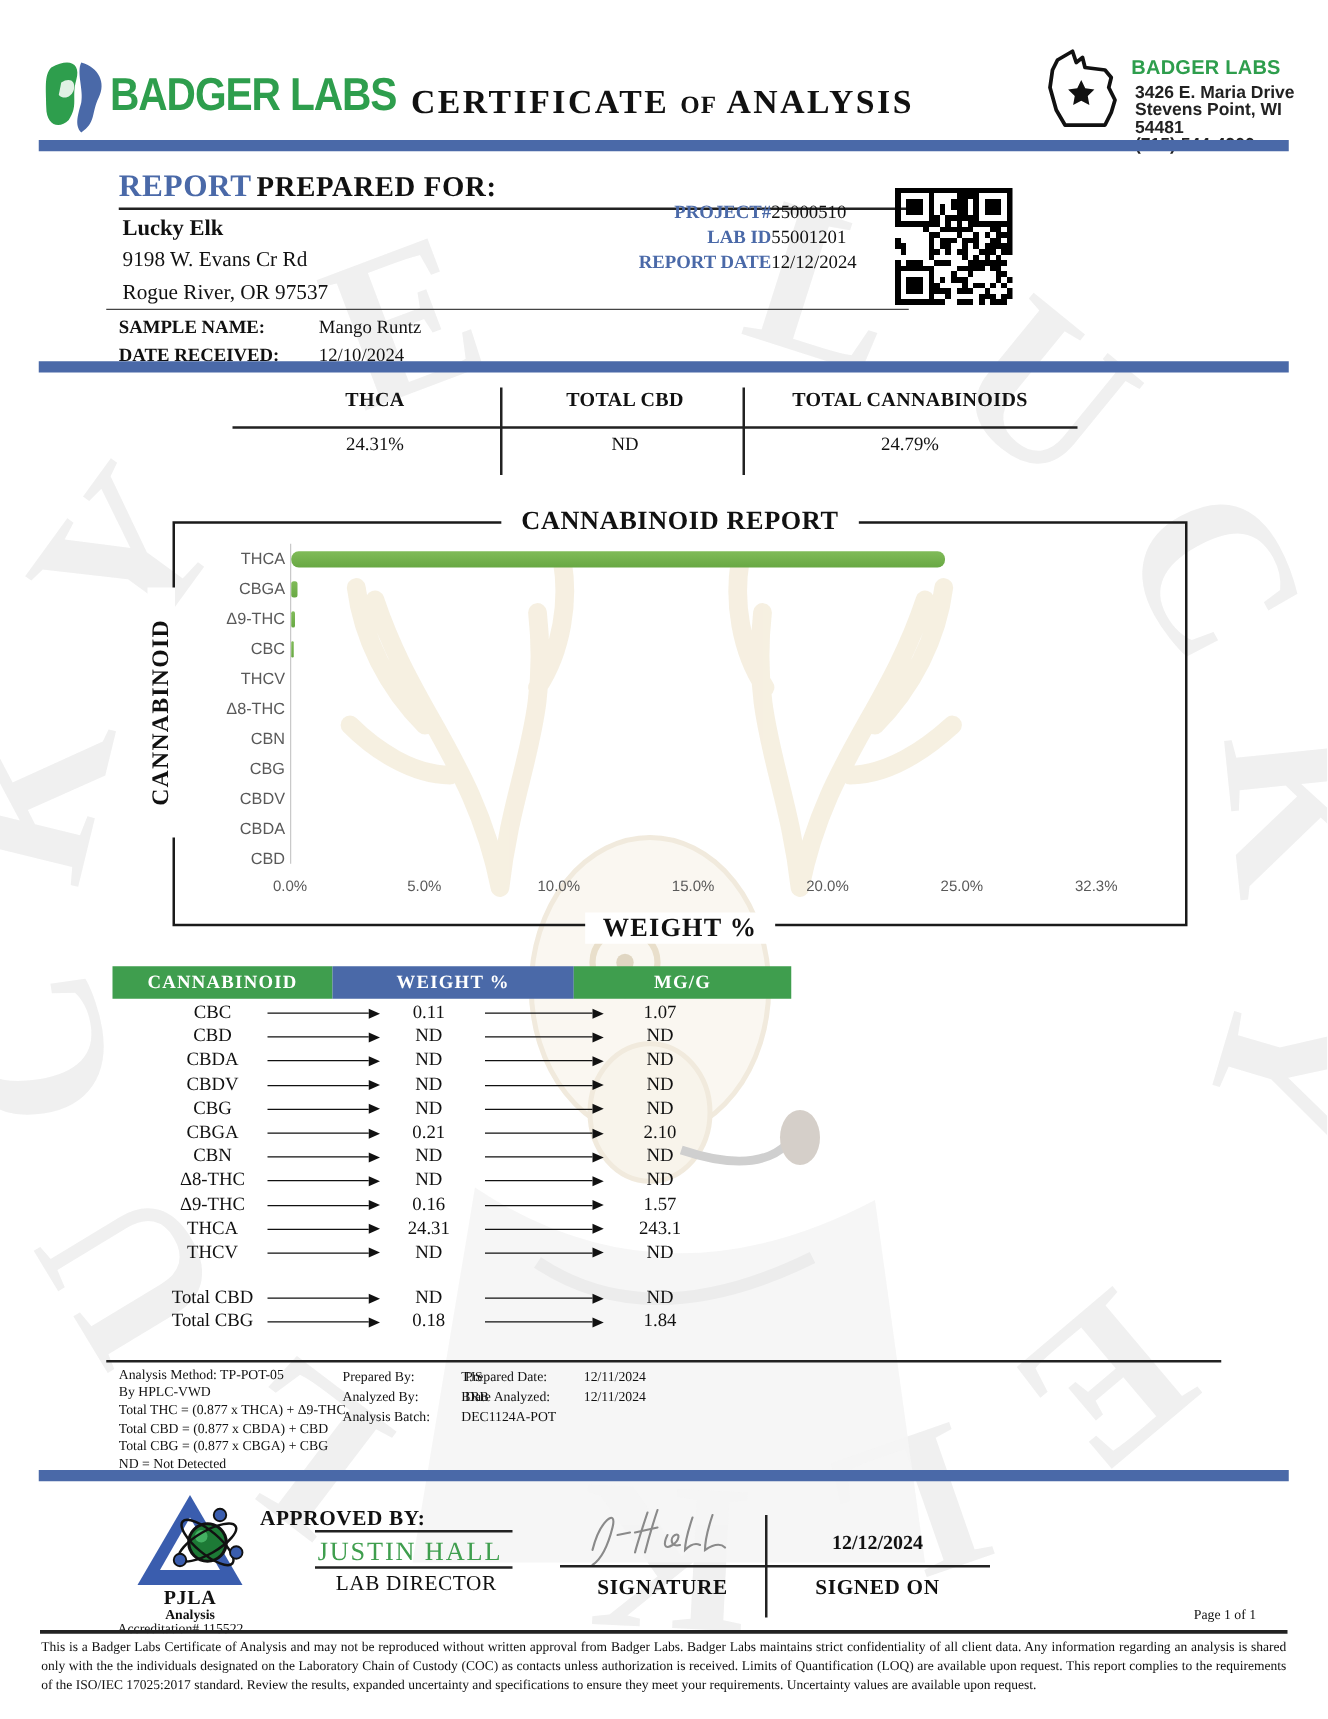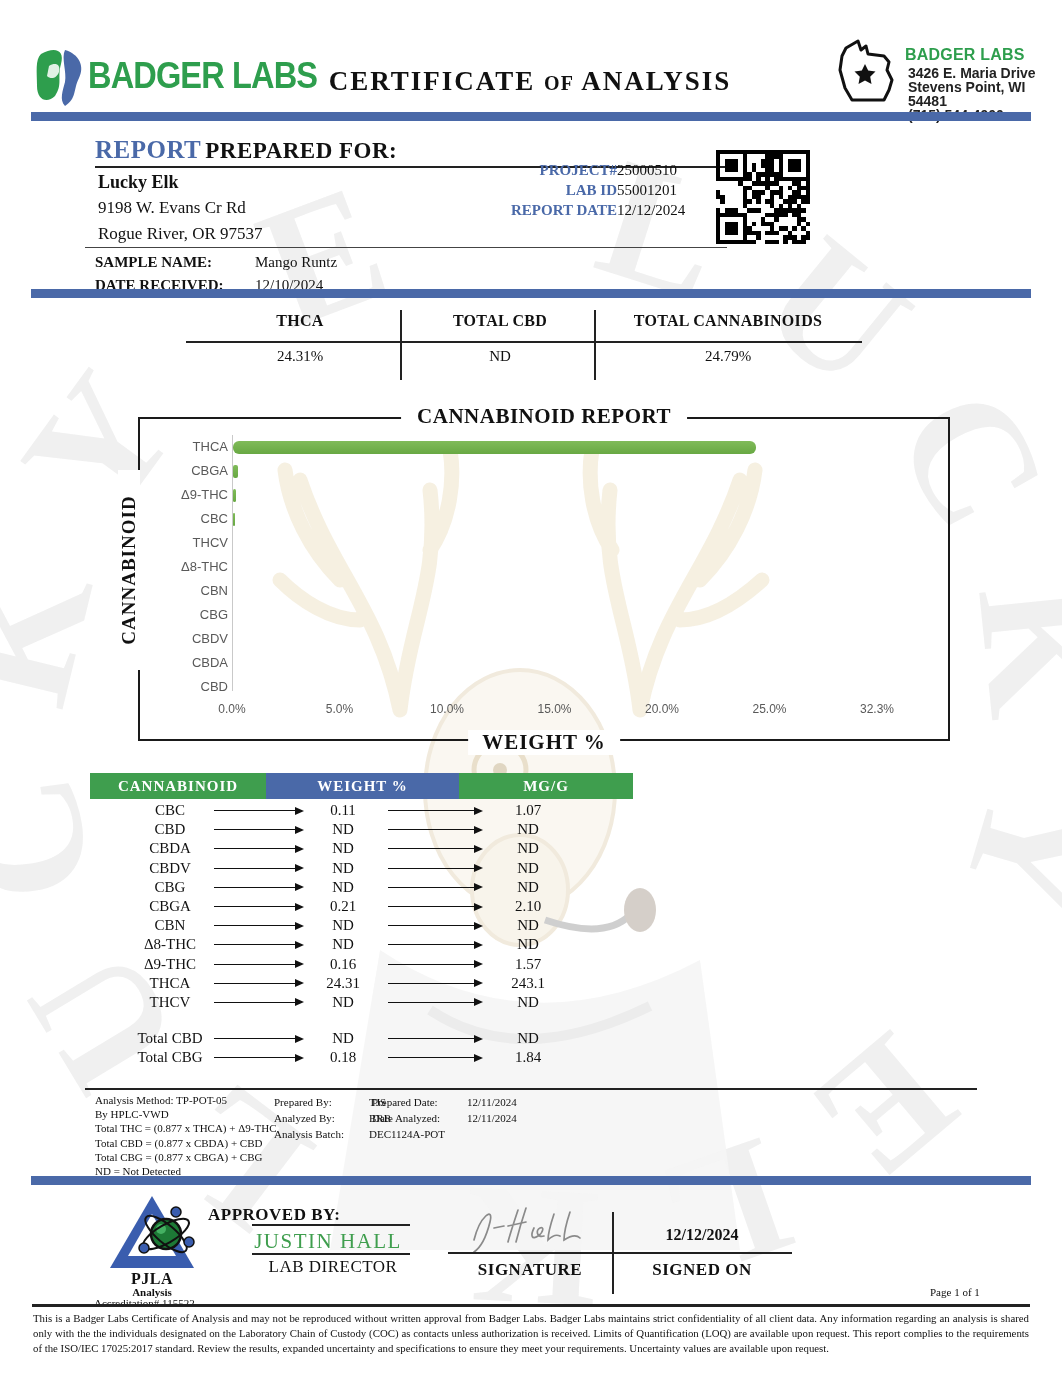--- a/index.html
+++ b/index.html
@@ -714,17 +714,17 @@
       <path d="M94 16 C 90 28 88 36 88 42 C 92 38 96 36 100 38"></path>
       <path d="M110 14 C 106 26 104 36 104 42 C 110 38 116 36 120 40"></path>
     </g>
   </svg>
   <div class="hline" style="left:448px;top:1252px;width:344px;height:2px"></div>
   <div class="vline" style="left:612px;top:1212px;height:82px;width:2px"></div>
   <div class="abs sig-caption" style="left:450px;top:1260px;width:160px">SIGNATURE</div>
   <div class="abs signed-date" style="left:622px;top:1226px;width:160px">12/12/2024</div>
   <div class="abs sig-caption" style="left:622px;top:1260px;width:160px">SIGNED ON</div>
 
-  <div class="abs page-num" style="left:930px;top:1286px;width:100px;text-align:left">Page 1 of 1</div>
+  <div class="abs page-num" style="left:930px;top:1286px;width:100px;text-align:center">Page 1 of 1</div>
   <div class="hline" style="left:32px;top:1304px;width:998px;height:2.5px"></div>
   <div class="abs disclaimer" style="left:33px;top:1311px;width:996px">This is a Badger Labs Certificate of Analysis and may not be reproduced without written approval from Badger Labs. Badger Labs maintains strict confidentiality of all client data. Any information regarding an analysis is shared only with the the individuals designated on the Laboratory Chain of Custody (COC) as contacts unless authorization is received. Limits of Quantification (LOQ) are available upon request. This report complies to the requirements of the ISO/IEC 17025:2017 standard. Review the results, expanded uncertainty and specifications to ensure they meet your requirements. Uncertainty values are available upon request.</div>
 
 </div>
 
 </body></html>

